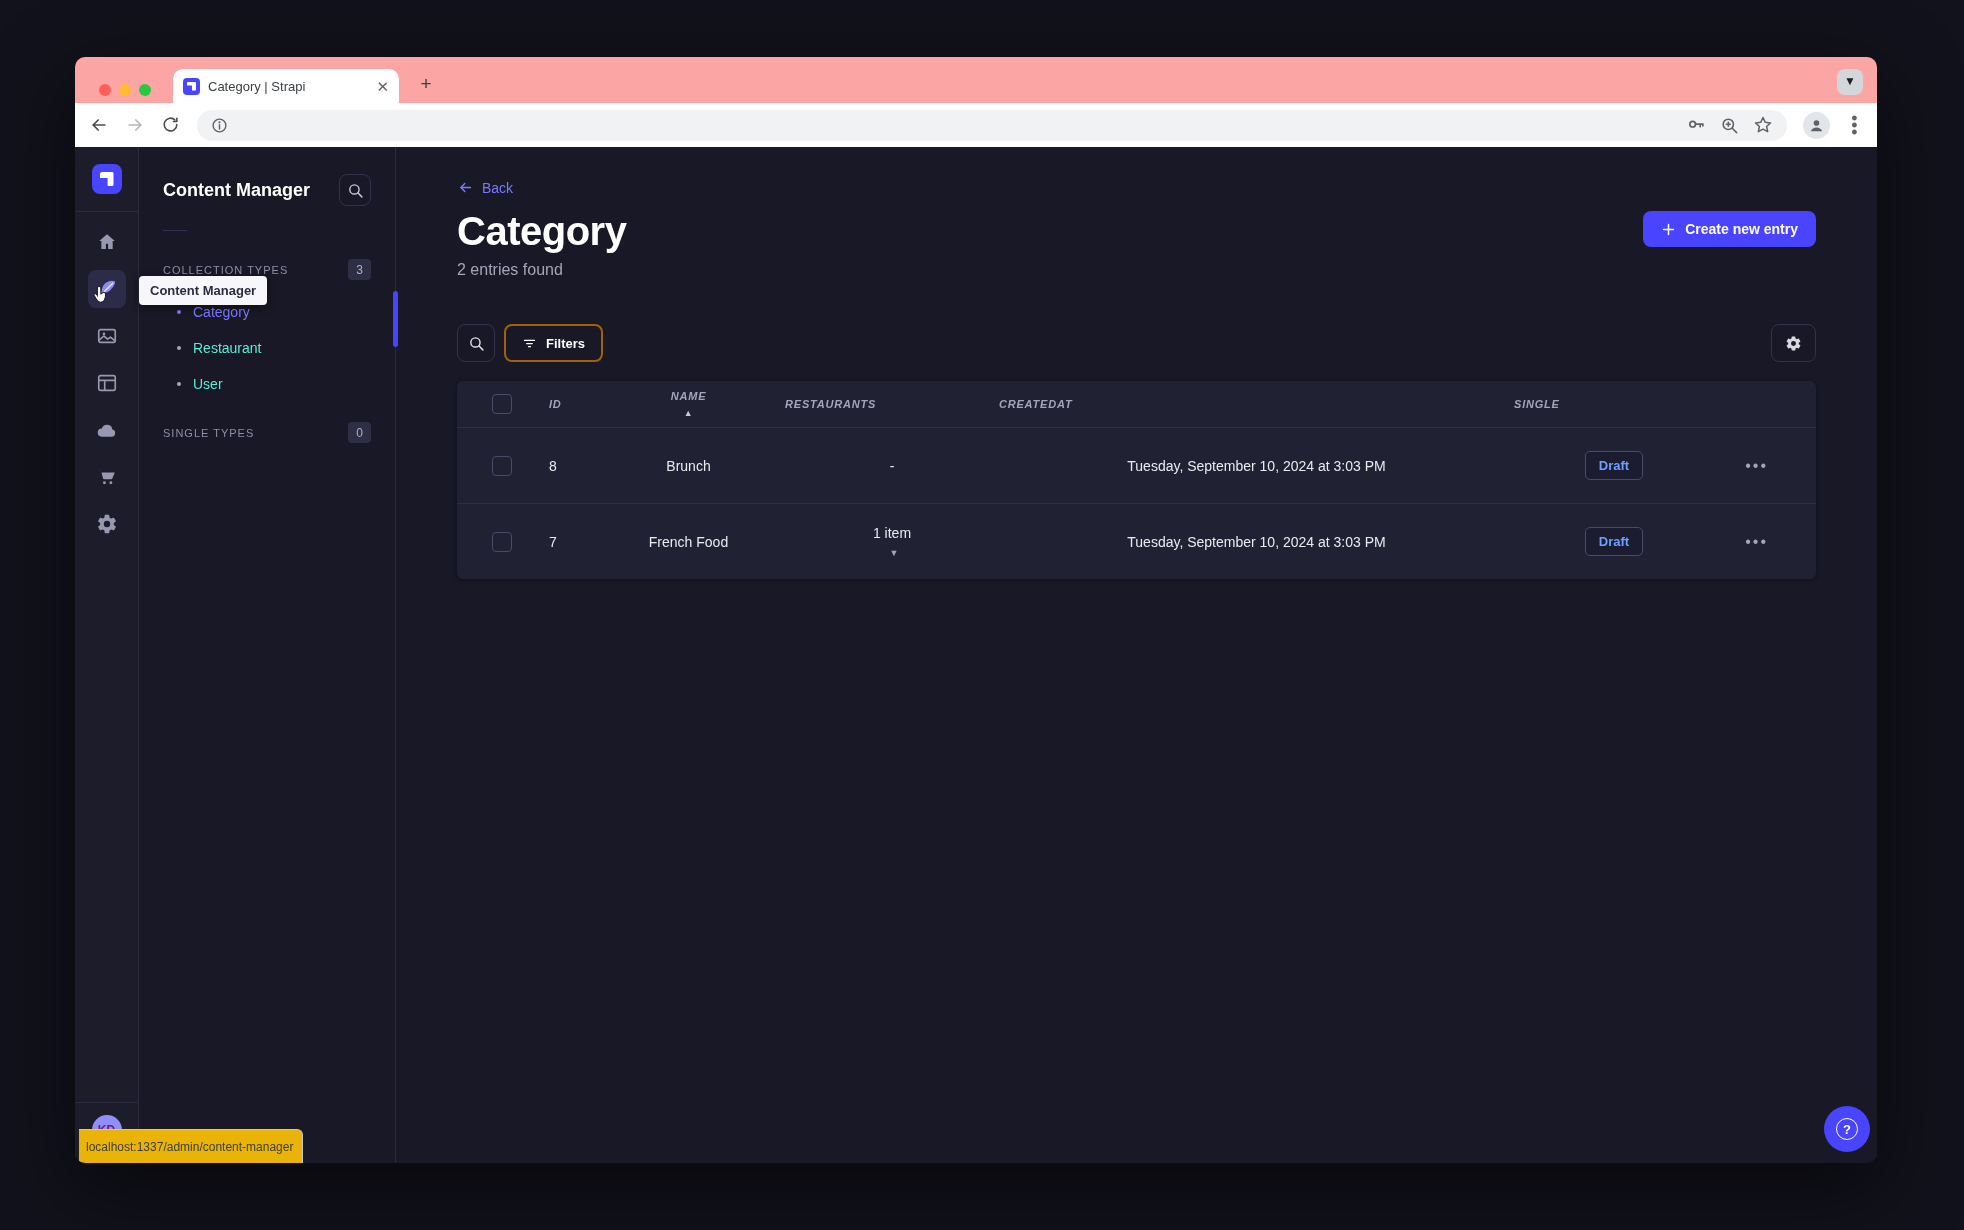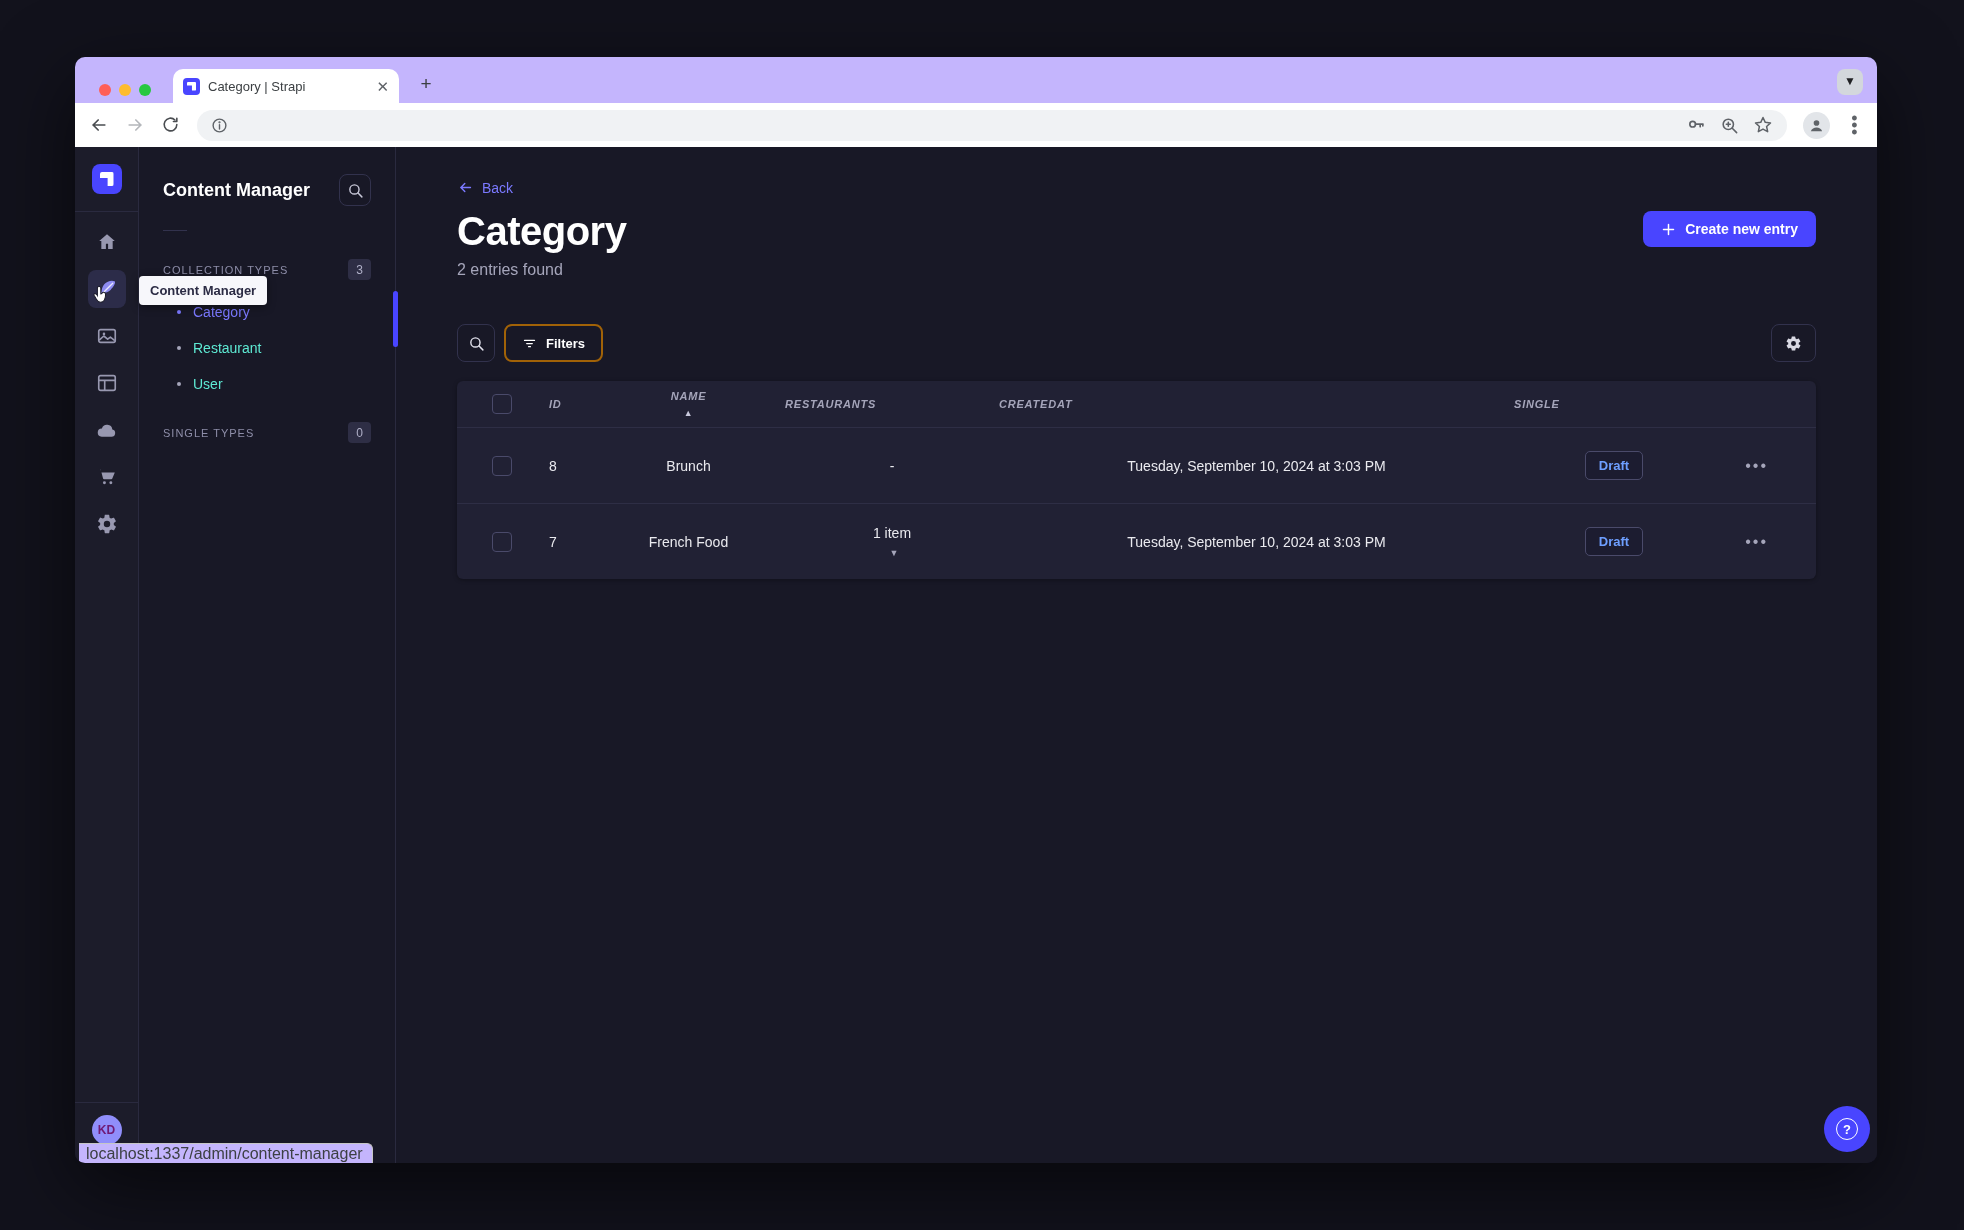--- a/index.html
+++ b/index.html
@@ -3,21 +3,21 @@
 <meta charset="utf-8">
 <style>
   * { margin:0; padding:0; box-sizing:border-box; }
   html,body { width:1964px; height:1230px; background:#12121c; font-family:"Liberation Sans", sans-serif; overflow:hidden; }
 
   .window { position:absolute; left:75px; top:57px; width:1802px; height:1106px;
     border-radius:10px; overflow:hidden; background:#181826;
     box-shadow:0 25px 80px rgba(0,0,0,.6); display:flex; flex-direction:column; }
 
   
-  .tabstrip { height:46px; background:#c4b5fd; position:relative; flex:none; }
+  .tabstrip { height:46px; background:#fca5a5; position:relative; flex:none; }
   .traffic { position:absolute; left:24px; top:27px; display:flex; gap:8px; }
   .traffic span { width:12px; height:12px; border-radius:50%; display:block; }
   .tab { position:absolute; left:98px; bottom:0; width:226px; height:34px; background:#fff;
     border-radius:10px 10px 0 0; display:flex; align-items:center; padding:0 10px; gap:8px; }
   .favicon { width:17px; height:17px; border-radius:4px; background:#4945ff; position:relative; flex:none; }
   .favicon::after { content:""; position:absolute; left:4px; top:4px; width:9px; height:9px;
     background:#fff; clip-path:polygon(0 0,100% 0,100% 100%,55% 100%,55% 45%,0 45%); border-radius:1px; }
   .tab-title { font-size:13px; color:#3c4043; white-space:nowrap; overflow:hidden; flex:1; }
   .tab-close { color:#5f6368; font-size:15px; line-height:1; cursor:default; }
   .newtab { position:absolute; left:340px; bottom:7px; width:22px; height:22px; color:#3c4043;
@@ -103,23 +103,23 @@
   .caret-down { font-size:9px; color:#a5a5ba; margin-left:4px; }
   .status-badge { display:inline-flex; align-items:center; border:1px solid #4a4a6a; background:#1c1c30;
     border-radius:5px; padding:6px 13px; color:#6e9fff; font-size:13px; font-weight:700; }
   .actions-cell { display:flex; justify-content:flex-end; padding-right:48px; }
   .hdots { color:#a5a5ba; font-size:16px; letter-spacing:2px; line-height:1; }
 
   
   .cm-tooltip { position:absolute; left:64px; top:219px; background:#f7f7fb; color:#2b2b44; font-size:13px;
     font-weight:700; padding:7px 11px; border-radius:4px; box-shadow:0 2px 8px rgba(0,0,0,.4); z-index:30; white-space:nowrap; }
   .cursor-hand { position:absolute; left:16px; top:227px; z-index:40; }
-  .status-bubble { position:absolute; left:4px; bottom:0; height:20px; background:#c4b5fd; border:1px solid #c6c6c6;
+  .status-bubble { position:absolute; left:4px; bottom:0; height:34px; background:#eab308; border:1px solid #c6c6c6;
     border-bottom:none; border-left:none; border-top-right-radius:6px; display:flex; align-items:center;
-    padding:0 9px 0 7px; font-size:16px; color:#3c4043; z-index:25; white-space:nowrap; }
+    padding:0 9px 0 7px; font-size:12px; color:#3c4043; z-index:25; white-space:nowrap; }
   .help-fab { position:absolute; right:7px; bottom:11px; width:46px; height:46px; border-radius:50%;
     background:#4945ff; display:flex; align-items:center; justify-content:center; z-index:20; border:none; }
   .help-q { width:22px; height:22px; border:1.6px solid #fff; border-radius:50%; color:#fff; font-size:13px;
     font-weight:700; display:flex; align-items:center; justify-content:center; }
 
   svg { display:block; }
 </style>
 </head>
 <body>
 

